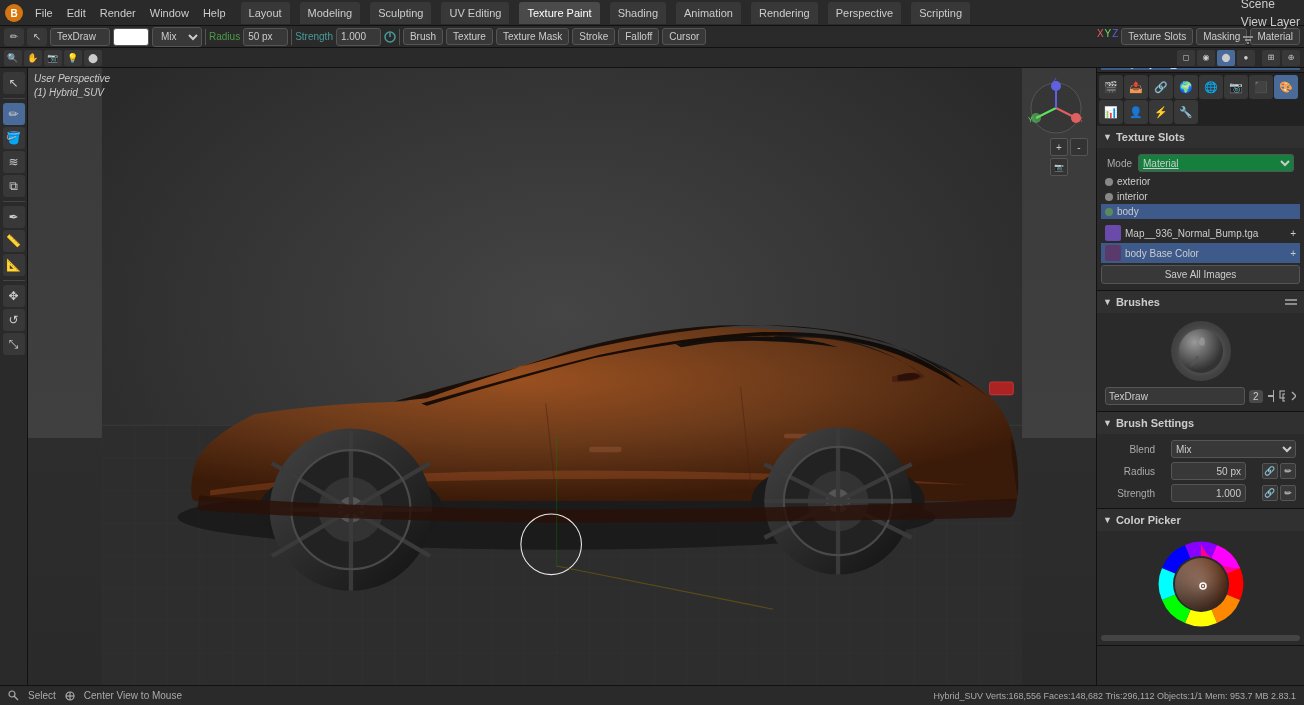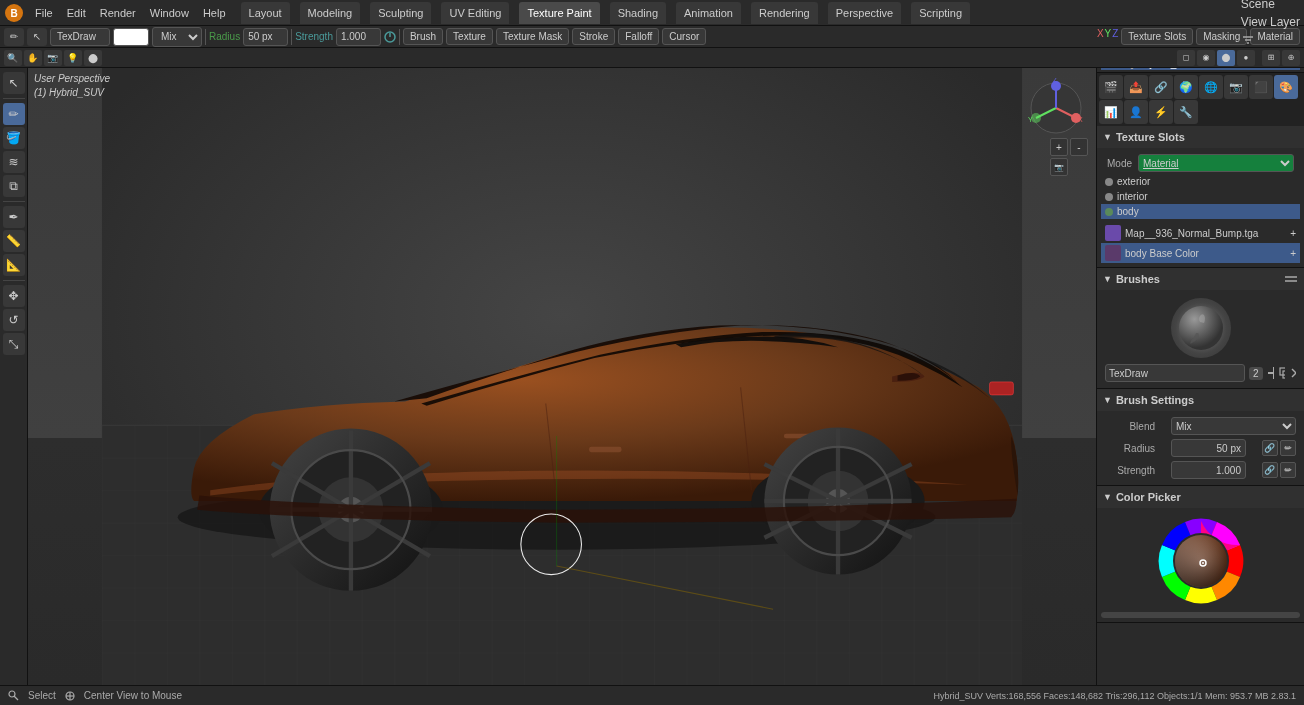--- a/index.html
+++ b/index.html
@@ -828,20 +828,21 @@
         <div class="slot-image-thumb"></div>
         <span>Map__936_Normal_Bump.tga</span>
         <div style="margin-left:auto;">+</div>
       </div>
       <div class="slot-image-row selected-row">
         <div class="slot-image-thumb2"></div>
         <span>body Base Color</span>
         <div style="margin-left:auto;">+</div>
       </div>
 
+      <div class="save-btn">Save All Images</div>
     </div>
   </div>
 
   <div class="panel-section">
     <div class="panel-header">
       <span style="font-size:9px;">▼</span>
       <span>Brushes</span>
       <svg width="14" height="14" style="margin-left:auto;">
           <line x1="1" y1="5" x2="13" y2="5" stroke="#aaa" stroke-width="1.5"></line>
           <line x1="1" y1="9" x2="13" y2="9" stroke="#aaa" stroke-width="1.5"></line>

